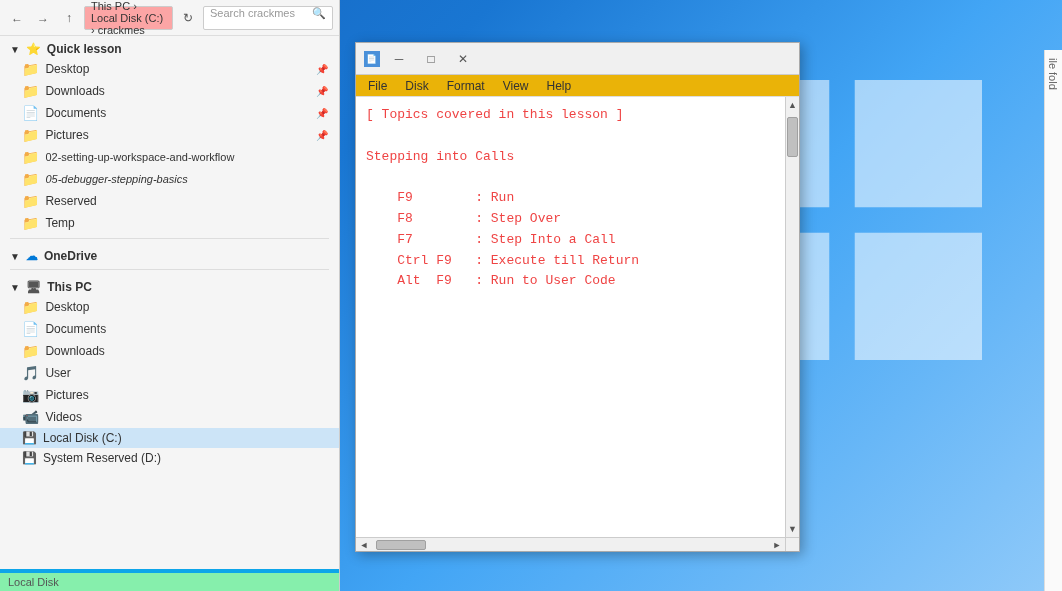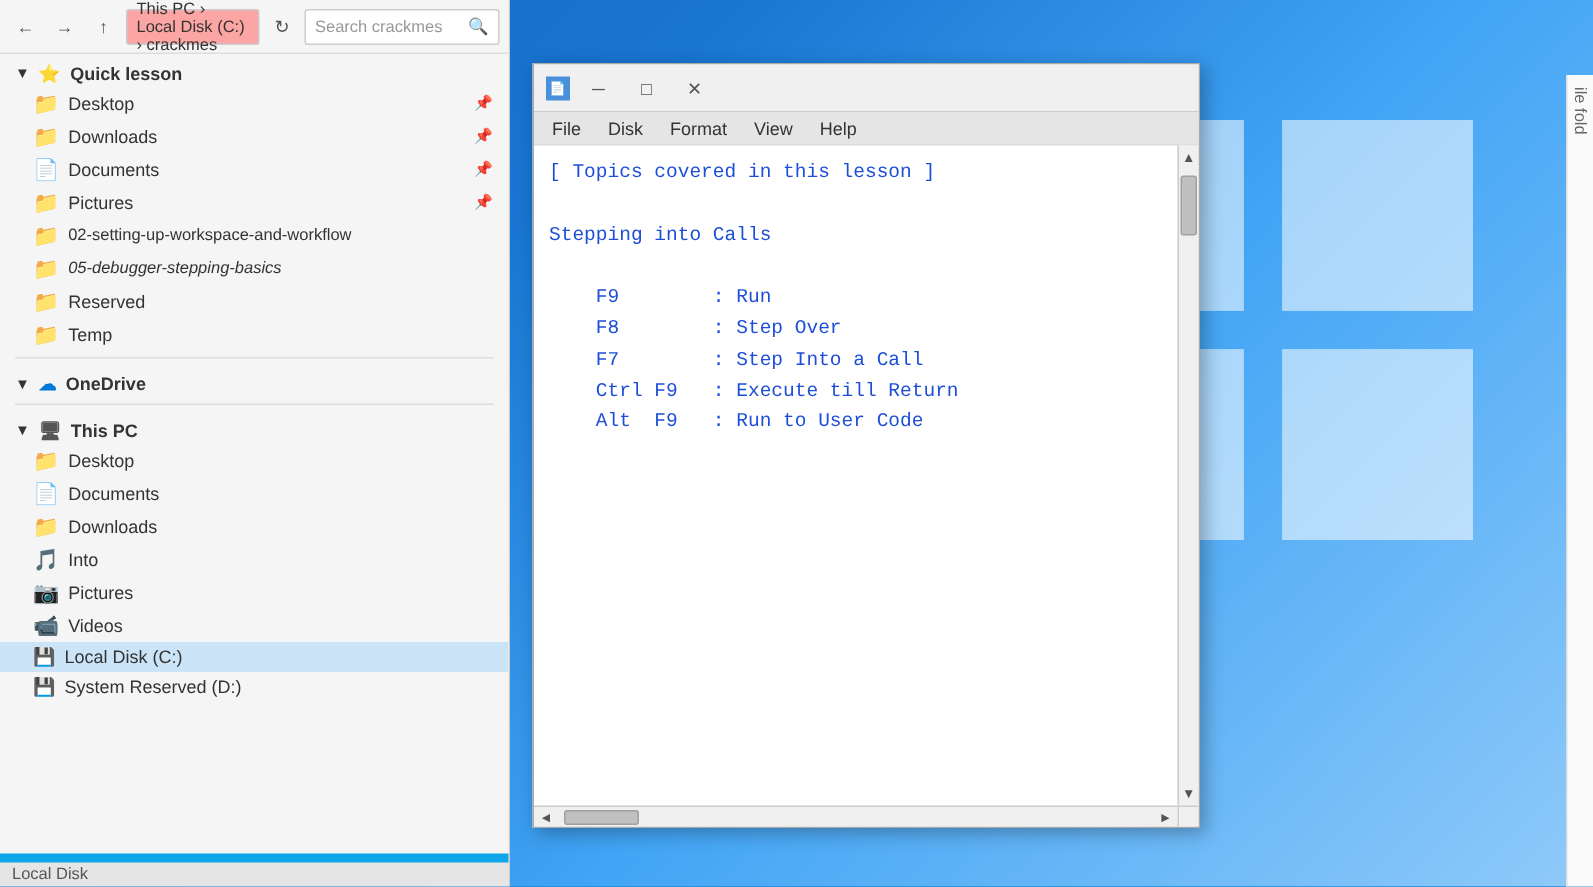--- a/index.html
+++ b/index.html
@@ -79,21 +79,21 @@
       color: #333;
       border-radius: 2px;
     }
 
     .search-box {
       width: 130px;
       height: 24px;
       border: 1px solid #ccc;
       border-radius: 2px;
       display: flex;
-      align-items: center;
+      align-items: flex-start;
       padding: 0 6px;
       background: #fff;
       font-size: 11px;
       color: #999;
       gap: 4px;
     }
 
     
     .sidebar {
       width: 100%;
@@ -140,22 +140,22 @@
     }
     .folder-icon.yellow { color: #f5c842; }
     .folder-icon.doc { color: #a0c8e8; }
     .folder-icon.music { color: #f5c842; }
     .folder-icon.pic { color: #a0c8e8; }
     .folder-icon.vid { color: #f5c842; }
 
     
     .status-bar {
       height: 22px;
-      background: #e5e5e5;
-      border-top: 6px solid #0ea5e9;
+      background: #86efac;
+      border-top: 4px solid #0ea5e9;
       display: flex;
       align-items: center;
       padding: 0 8px;
       font-size: 11px;
       color: #555;
     }
 
     
     .notepad-window {
       position: absolute;
@@ -206,41 +206,41 @@
       cursor: pointer;
       display: flex;
       align-items: center;
       justify-content: center;
       font-size: 12px;
       color: #555;
     }
 
     .notepad-menubar {
       height: 22px;
-      background: #e5e5e5;
+      background: #eab308;
       border-bottom: 1px solid #ddd;
       display: flex;
       align-items: center;
       padding: 0 4px;
       gap: 2px;
     }
 
     .menu-item {
       padding: 2px 8px;
       font-size: 12px;
       color: #333;
       cursor: pointer;
     }
 
     .notepad-content {
       flex: 1;
       padding: 8px 10px;
       font-family: 'Courier New', monospace;
       font-size: 13px;
-      color: #1d4ed8;
+      color: #ef4444;
       overflow: auto;
       white-space: pre;
       line-height: 1.6;
       position: relative;
     }
 
     .scroll-thumb {
       background: #c0c0c0;
       border: 1px solid #a0a0a0;
       border-radius: 2px;
@@ -349,21 +349,21 @@
     <div class="sidebar-item">
       <span class="folder-icon doc">📄</span>
       <span>Documents</span>
     </div>
     <div class="sidebar-item">
       <span class="folder-icon yellow">📁</span>
       <span>Downloads</span>
     </div>
     <div class="sidebar-item">
       <span class="folder-icon music">🎵</span>
-      <span>Into</span>
+      <span>User</span>
     </div>
     <div class="sidebar-item">
       <span class="folder-icon pic">📷</span>
       <span>Pictures</span>
     </div>
     <div class="sidebar-item">
       <span class="folder-icon vid">📹</span>
       <span>Videos</span>
     </div>
     <div class="sidebar-item selected">

